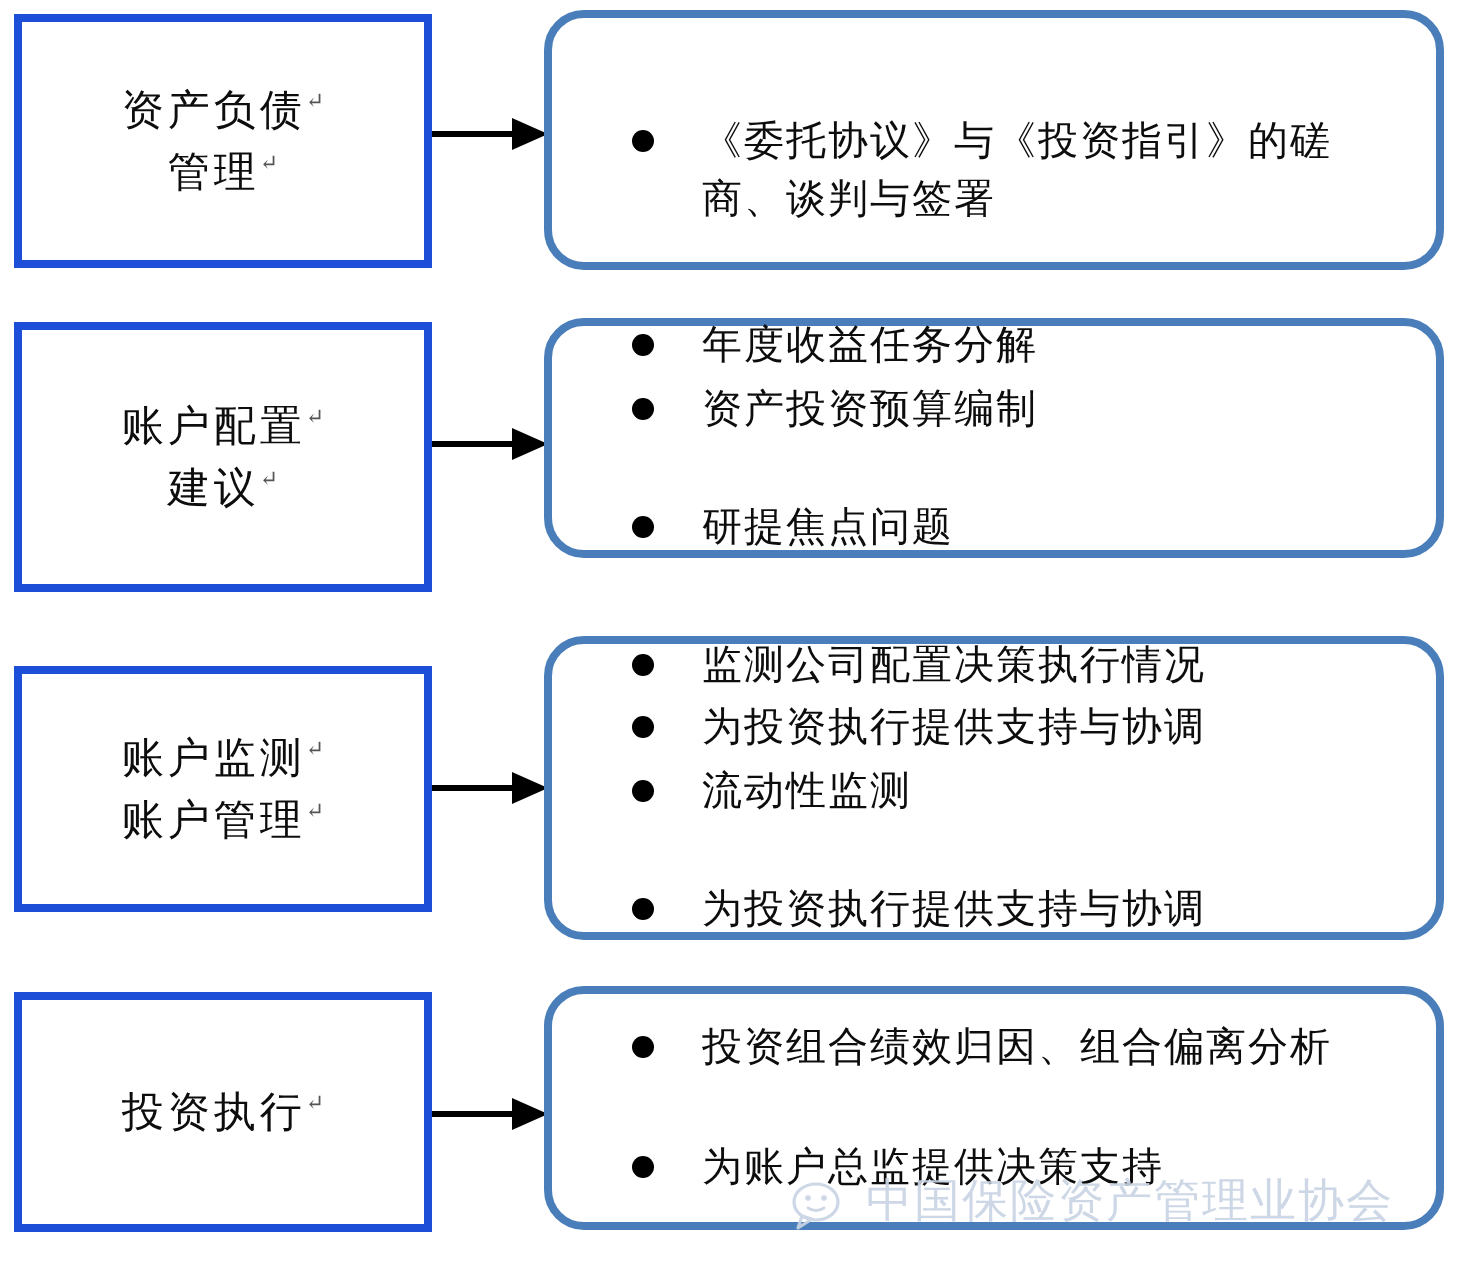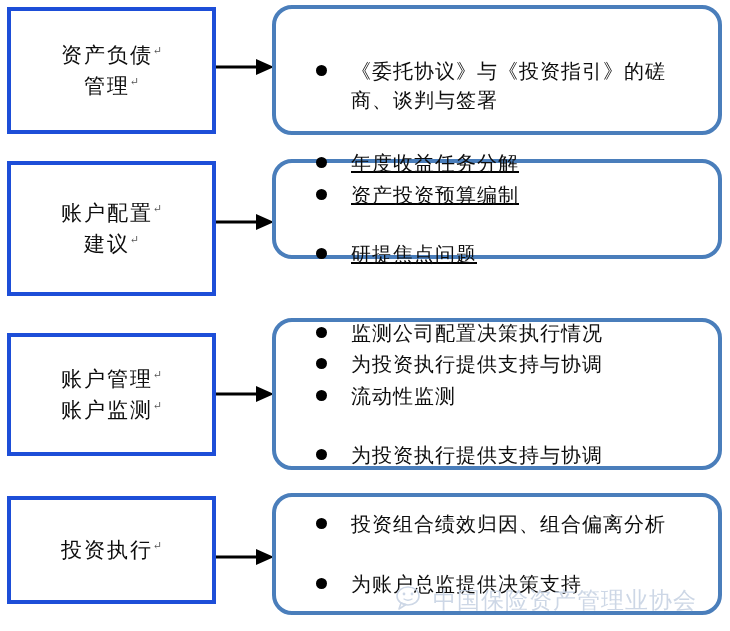--- a/index.html
+++ b/index.html
@@ -90,21 +90,21 @@
 
   
   .arrow {
     position: absolute;
   }
 
   
   #watermark {
     position: absolute;
     display: flex;
-    align-items: flex-start;
+    align-items: flex-end;
     gap: 7px;
     color: #c9d4e4;
     opacity: 0.92;
     pointer-events: none;
     user-select: none;
   }
   #watermark .wm-text {
     font-size: 23px;
     letter-spacing: 1px;
     font-family: "Liberation Sans", "DejaVu Sans", sans-serif;
@@ -146,44 +146,44 @@
     <div class="stage-line">
       <span>建议</span><span class="pilcrow">↵</span>
     </div>
   </div>
 
   <svg class="arrow" style="left:216px; top:209px;" width="58" height="26" viewBox="0 0 58 26">
     <line x1="0" y1="13" x2="42" y2="13" stroke="#000000" stroke-width="3"></line>
     <polygon points="40,5 58,13 40,21" fill="#000000"></polygon>
   </svg>
 
-  <div class="detail-box" style="left:272px; top:159px; width:450px; height:100px;text-decoration:underline;">
+  <div class="detail-box" style="left:272px; top:159px; width:450px; height:120px;">
     <ul class="detail-list">
       <li class="detail-item">
         <span class="bullet-dot"></span>
         <span class="detail-text">年度收益任务分解</span>
       </li>
       <li class="detail-item">
         <span class="bullet-dot"></span>
         <span class="detail-text">资产投资预算编制</span>
       </li>
       <li class="detail-item">
         <span class="bullet-dot"></span>
         <span class="detail-text">研提焦点问题</span>
       </li>
     </ul>
   </div>
 
   <div class="stage-box" style="left:7px; top:333px; width:209px; height:123px;">
     <div class="stage-line">
+      <span>账户监测</span><span class="pilcrow">↵</span>
+    </div>
+    <div class="stage-line">
       <span>账户管理</span><span class="pilcrow">↵</span>
     </div>
-    <div class="stage-line">
-      <span>账户监测</span><span class="pilcrow">↵</span>
-    </div>
   </div>
 
   <svg class="arrow" style="left:216px; top:381px;" width="58" height="26" viewBox="0 0 58 26">
     <line x1="0" y1="13" x2="42" y2="13" stroke="#000000" stroke-width="3"></line>
     <polygon points="40,5 58,13 40,21" fill="#000000"></polygon>
   </svg>
 
   <div class="detail-box" style="left:272px; top:318px; width:450px; height:152px;">
     <ul class="detail-list">
       <li class="detail-item">
@@ -198,21 +198,21 @@
         <span class="bullet-dot"></span>
         <span class="detail-text">流动性监测</span>
       </li>
       <li class="detail-item">
         <span class="bullet-dot"></span>
         <span class="detail-text">为投资执行提供支持与协调</span>
       </li>
     </ul>
   </div>
 
-  <div class="stage-box" style="left:7px; top:496px; width:209px; height:108px;text-align:right;">
+  <div class="stage-box" style="left:7px; top:496px; width:209px; height:120px;text-align:right;">
     <div class="stage-line">
       <span>投资执行</span><span class="pilcrow">↵</span>
     </div>
   </div>
 
   <svg class="arrow" style="left:216px; top:544px;" width="58" height="26" viewBox="0 0 58 26">
     <line x1="0" y1="13" x2="42" y2="13" stroke="#000000" stroke-width="3"></line>
     <polygon points="40,5 58,13 40,21" fill="#000000"></polygon>
   </svg>
 

